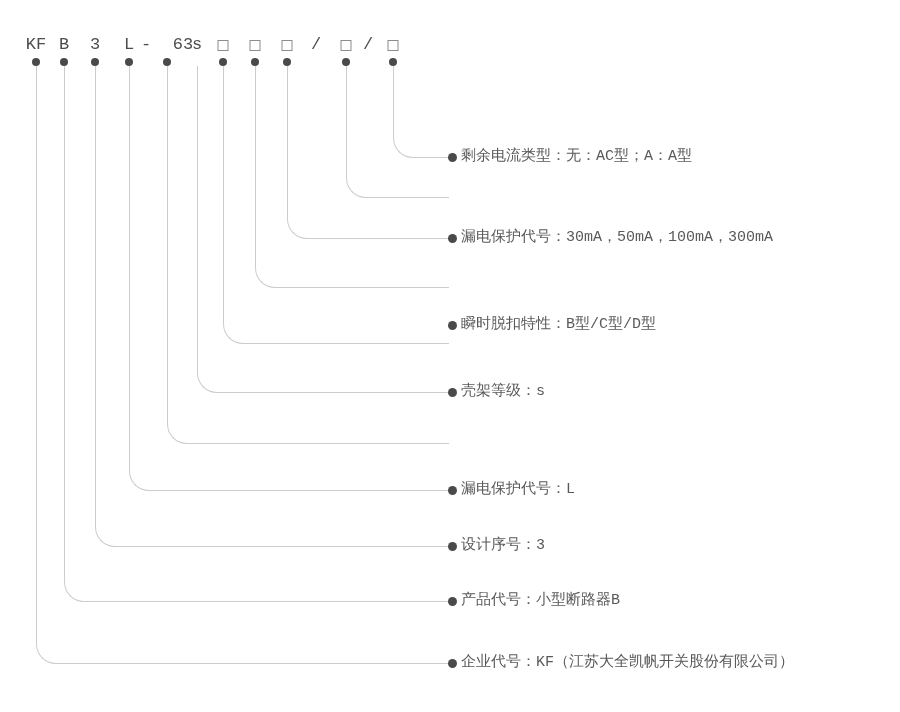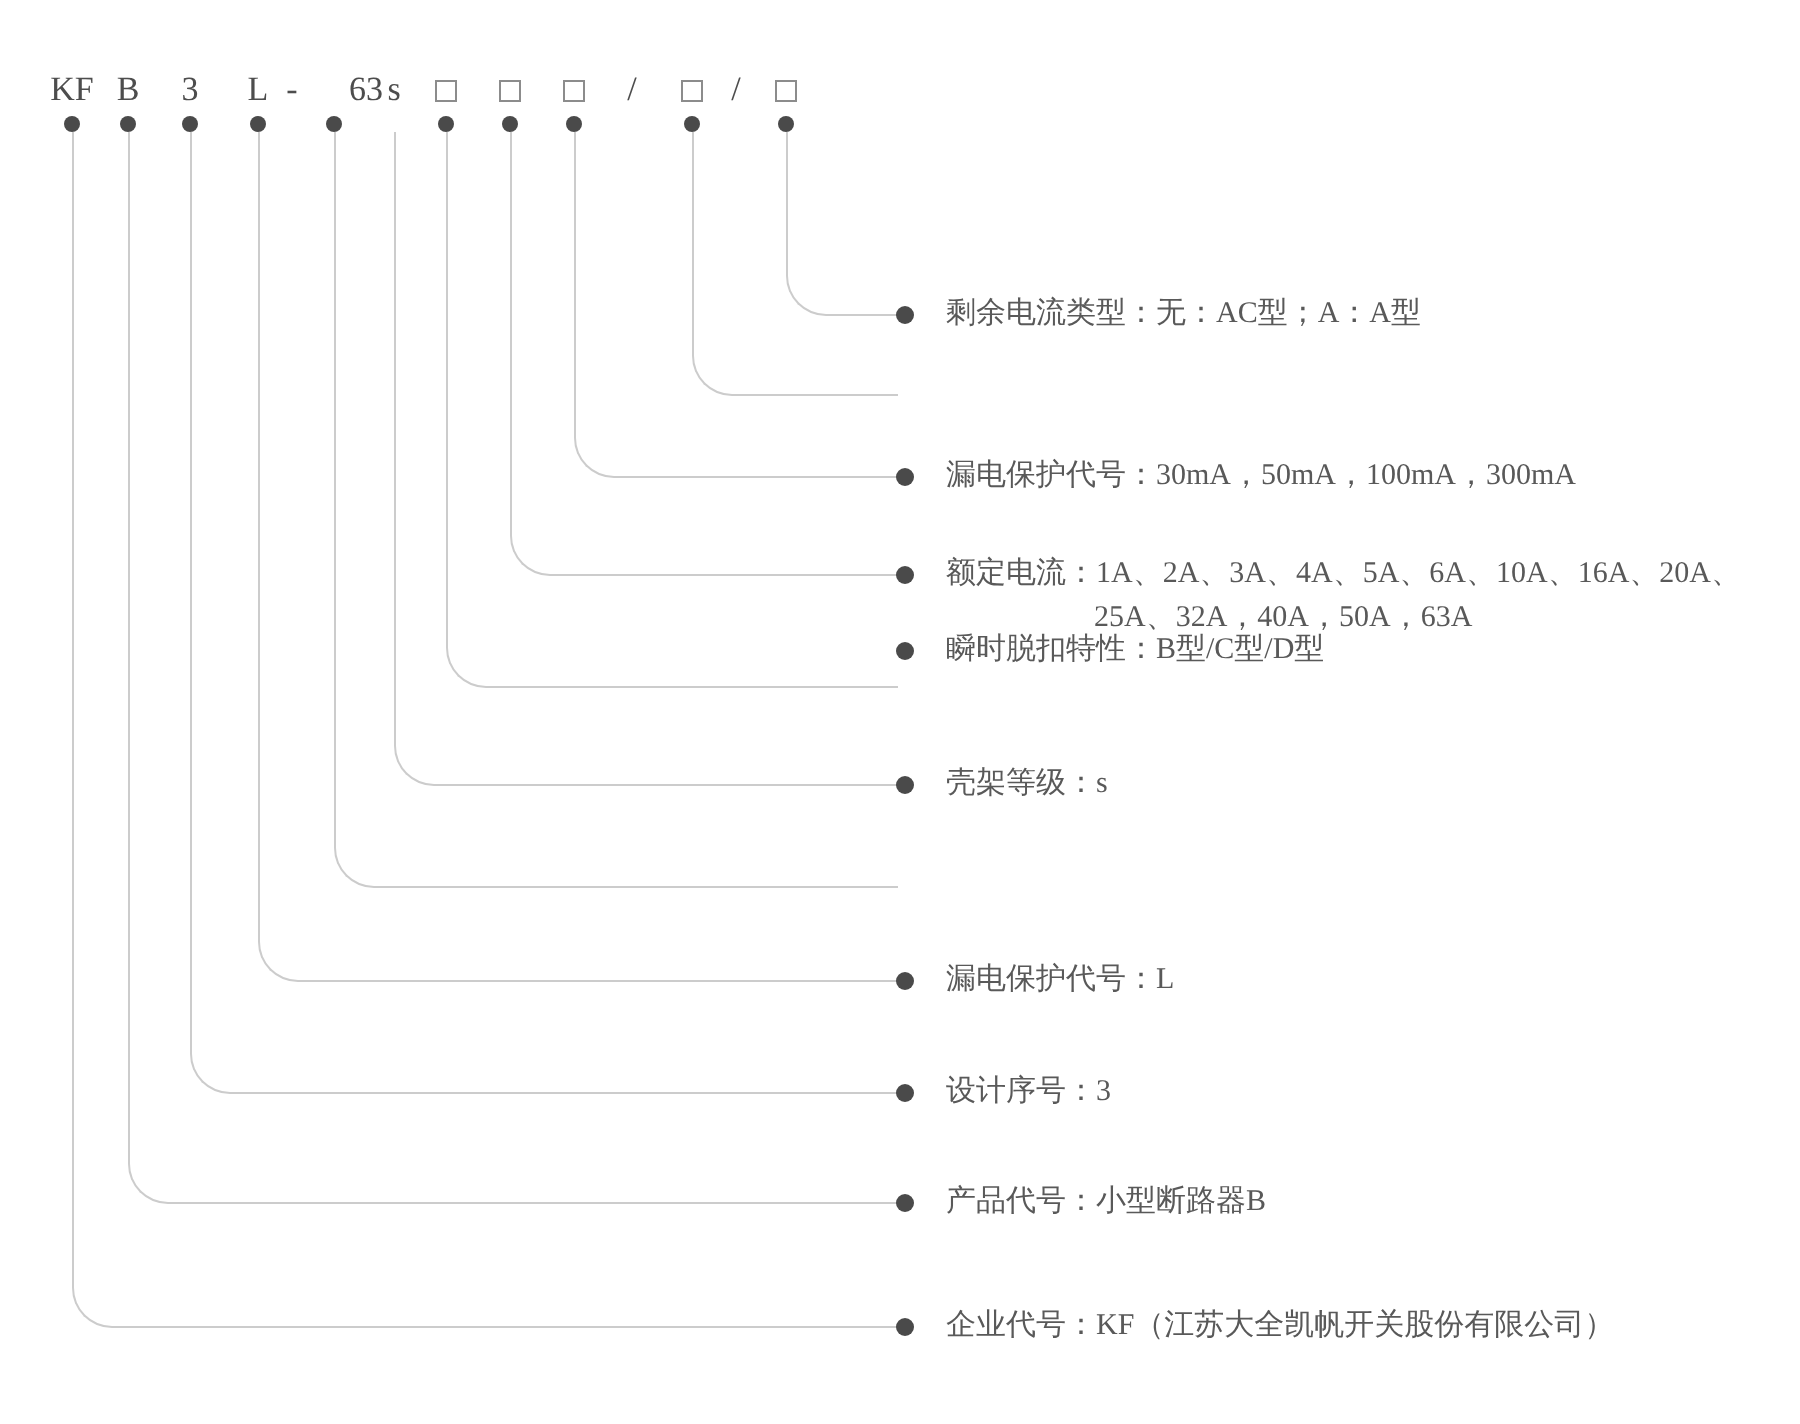--- a/index.html
+++ b/index.html
@@ -5,22 +5,23 @@
   html, body {
     margin: 0;
     padding: 0;
     background: #ffffff;
   }
   .canvas {
     position: relative;
     width: 900px;
     height: 712px;
     background: var(--bg, #ffffff);
-    font-family: Liberation Serif, serif;
+    font-family: Liberation Mono, monospace;
     overflow: hidden;
+    text-align: center;
   }
   .layer { position: absolute; inset: 0; }
   
   .code-seg {
     position: absolute;
     top: 36px;
     height: 18px;
     transform: translateX(-50%);
     display: flex;
     align-items: center;
@@ -61,21 +62,21 @@
   }
   .bullet {
     flex: none;
     width: 9px;
     height: 9px;
     border-radius: 50%;
     background: var(--dot, #4a4a4a);
     margin-top: 7px;
   }
   .legend-text {
-    margin-left: 16px;
+    margin-left: 4px;
     font-size: 15px;
     line-height: 22px;
     color: var(--label-text, #595959);
     white-space: nowrap;
   }
   .line2 {
     display: block;
     padding-left: 74px;
   }
 </style>
@@ -134,24 +135,20 @@
     </div>
   <div class="layer" id="legend">
       <div class="legend-row" style="left: 448px; top: 146px;">
         <span class="bullet"></span>
         <div class="legend-text"><span>剩余电流类型：无：AC型；A：A型</span></div>
       </div>
       <div class="legend-row" style="left: 448px; top: 227px;">
         <span class="bullet"></span>
         <div class="legend-text"><span>漏电保护代号：30mA，50mA，100mA，300mA</span></div>
       </div>
-      <div class="legend-row" style="left: 448px; top: 276px;">
-        <span class="bullet"></span>
-        <div class="legend-text"><span>额定电流：1A、2A、3A、4A、5A、6A、10A、16A、20A、</span><span class="line2">25A、32A，40A，50A，63A</span></div>
-      </div>
       <div class="legend-row" style="left: 448px; top: 314px;">
         <span class="bullet"></span>
         <div class="legend-text"><span>瞬时脱扣特性：B型/C型/D型</span></div>
       </div>
       <div class="legend-row" style="left: 448px; top: 381px;">
         <span class="bullet"></span>
         <div class="legend-text"><span>壳架等级：s</span></div>
       </div>
       <div class="legend-row" style="left: 448px; top: 479px;">
         <span class="bullet"></span>

